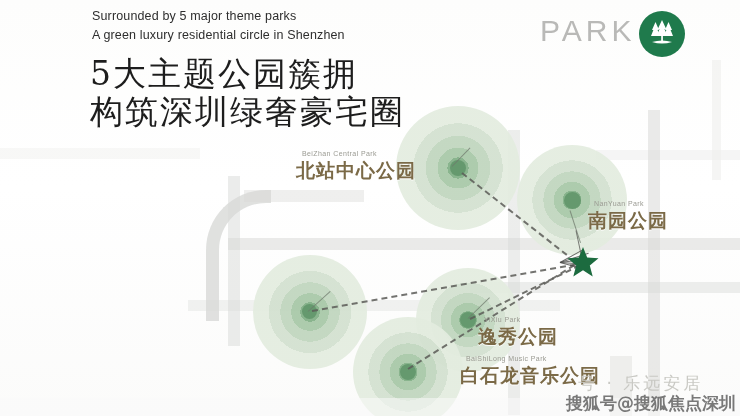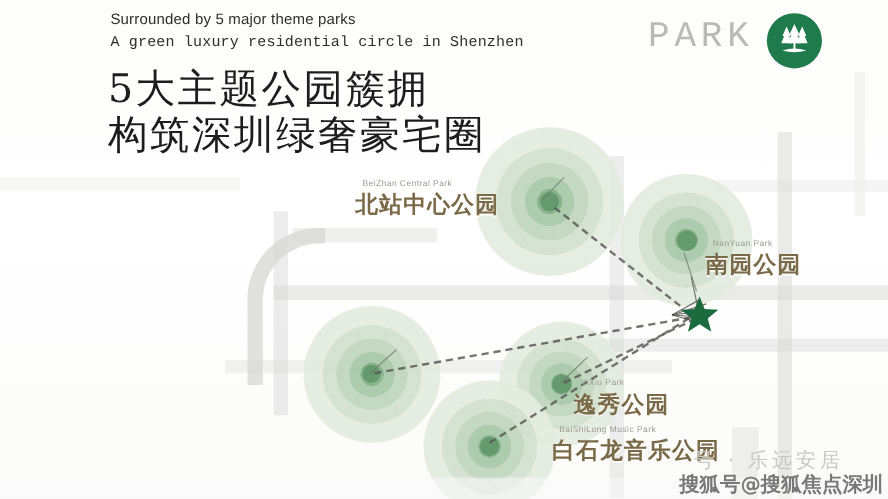--- a/index.html
+++ b/index.html
@@ -50,31 +50,31 @@
     margin:0 0 1px 6px;font-family:"Liberation Sans",sans-serif;}
   .plabel .cn{font-size:19px;font-weight:700;color:#7b6a47;
     letter-spacing:1px;font-family:"DejaVu Sans",sans-serif;
     text-shadow:0 1px 0 rgba(255,255,255,.85);}
 
   
   #header{position:absolute;left:0;top:0;width:740px;height:130px;}
   .sub{position:absolute;left:92px;font-size:12.5px;color:#2e2e2e;
     letter-spacing:.15px;font-family:"Liberation Sans",sans-serif;}
   .sub.l1{top:9px;}
-  .sub.l2{top:28px;font-family:Liberation Mono, monospace;}
+  .sub.l2{top:28px;}
   .head{position:absolute;left:90px;font-size:33px;color:#1d1d1d;
     letter-spacing:2px;font-family:"DejaVu Serif","Liberation Serif",serif;
     font-weight:400;}
   .head.h1{top:52px;}
   .head.h2{top:90px;}
 
   
   #brand{position:absolute;left:540px;top:8px;width:150px;height:52px;}
   #brandword{position:absolute;left:0;top:6px;font-size:30px;color:#b9b9b7;
-    letter-spacing:4px;font-family:Liberation Mono, monospace;}
+    letter-spacing:4px;font-family:Liberation Sans, sans-serif;}
   #brandbadge{position:absolute;left:99px;top:3px;width:46px;height:46px;
     border-radius:50%;background:#1f7a4c;}
   #brandbadge svg{position:absolute;left:9px;top:8px;}
 
   
   .wm{position:absolute;white-space:nowrap;font-family:"DejaVu Sans",sans-serif;}
   #wm-faint{left:578px;top:372px;font-size:17px;color:#c9c9c4;letter-spacing:3px;}
   #wm-main{left:566px;top:392px;font-size:17px;font-weight:700;color:#6e6e6e;
     letter-spacing:0px;opacity:.92;}
   #bottomband{position:absolute;left:0;top:398px;width:740px;height:18px;

